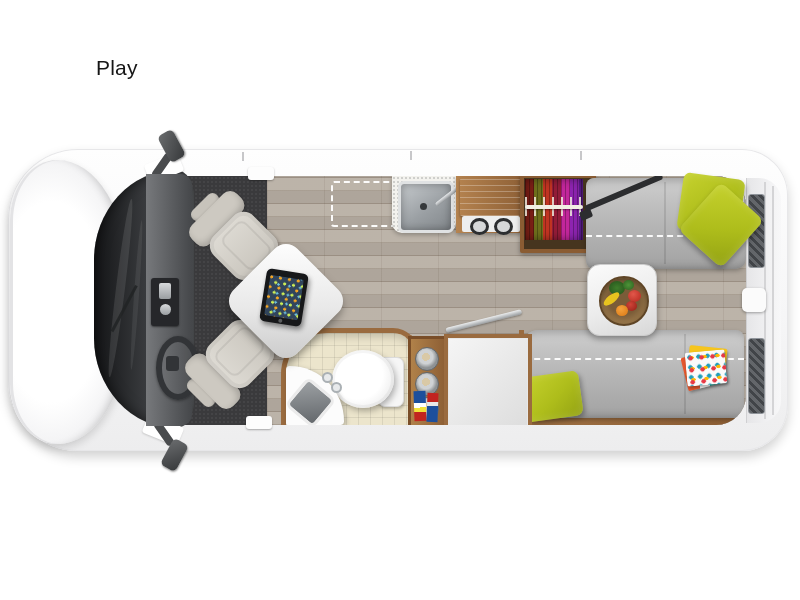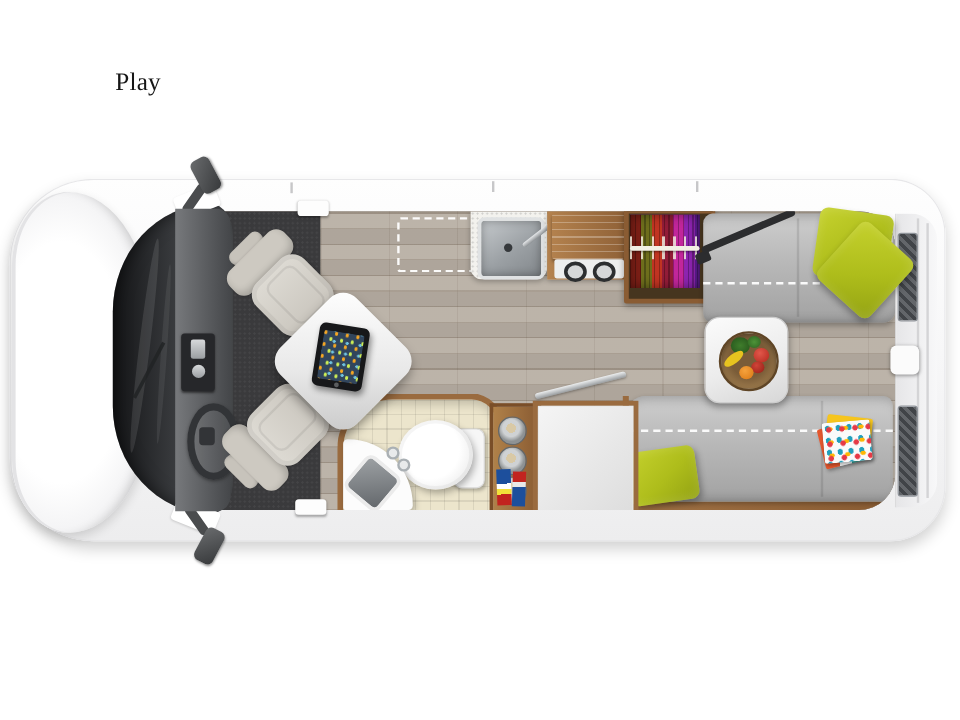--- a/index.html
+++ b/index.html
@@ -1,17 +1,17 @@
 <!DOCTYPE html>
 <html><head>
 <meta charset="utf-8">
 <style>
   html,body{margin:0;padding:0;background:#fff;}
   #canvas{position:relative;width:800px;height:600px;background:#fff;overflow:hidden;
-          font-family:Liberation Serif, serif;}
+          font-family:Liberation Sans, sans-serif;}
   .abs{position:absolute;}
 
   
   #title{left:96px;top:56px;font-size:21px;color:#161616;letter-spacing:.2px;}
 
   
   #van-body{left:8px;top:149px;width:780px;height:302px;
     background:linear-gradient(180deg,#fefefe 0%,#f6f6f7 55%,#ededee 100%);
     border-radius:70px 46px 46px 70px;
     box-shadow:0 6px 12px rgba(0,0,0,.18), inset 0 0 0 1px #e7e7e9;}

